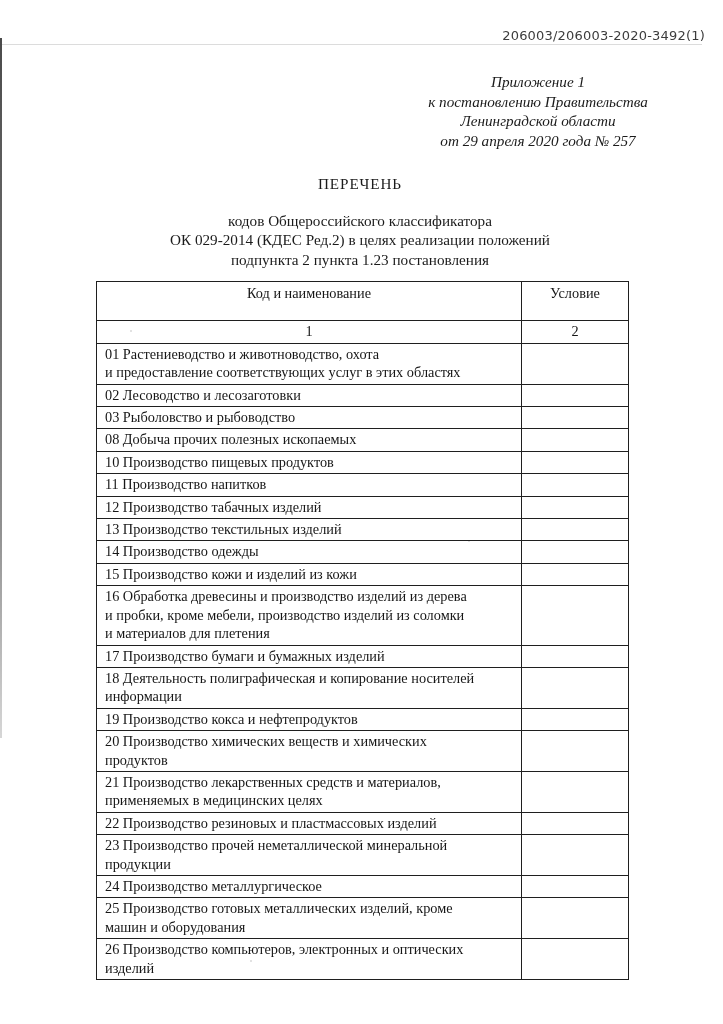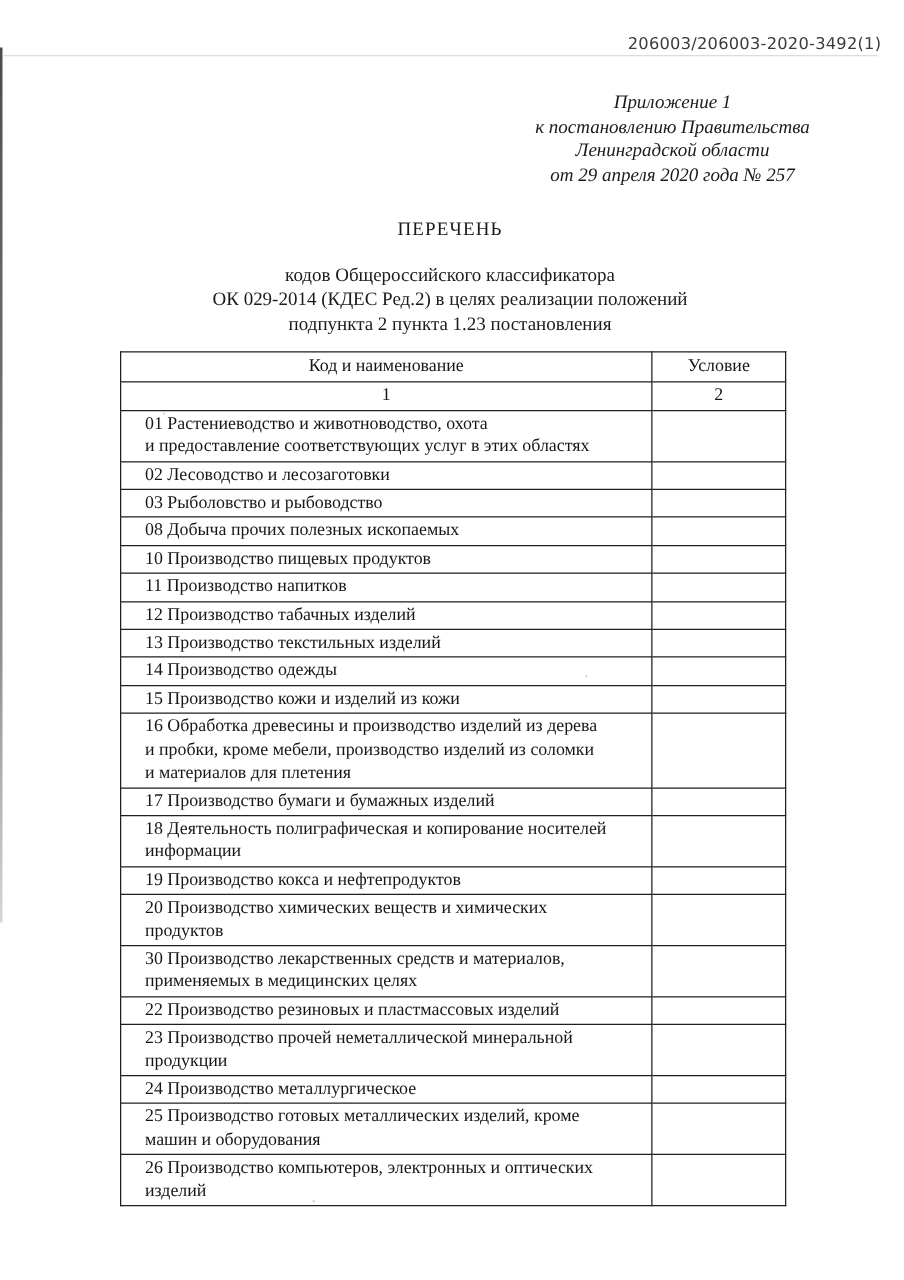--- a/index.html
+++ b/index.html
@@ -101,24 +101,24 @@
   .codes-table col.c-cond { width: 107px; }
 
   .codes-table td, .codes-table th {
     border: 1px solid #1f1f1f;
     padding: 0;
     vertical-align: top;
     font-weight: normal;
   }
   .codes-table th {
     text-align: center;
-    padding: 2px 0 3px;
+    padding: 2px 0 18px;
   }
   .codes-table td.name {
-    padding: 1px 2px 2px 19px;
+    padding: 1px 2px 2px 8px;
     text-align: left;
   }
   .codes-table td.cond {
     padding: 1px 4px 2px;
     text-align: center;
   }
   .codes-table tr.numrow td {
     text-align: center;
     padding: 1px 0 2px;
   }
@@ -257,21 +257,21 @@
       </tr>
       <tr>
         <td class="name">
           <p>20 Производство химических веществ и химических</p>
           <p>продуктов</p>
         </td>
         <td class="cond"></td>
       </tr>
       <tr>
         <td class="name">
-          <p>30 Производство лекарственных средств и материалов,</p>
+          <p>21 Производство лекарственных средств и материалов,</p>
           <p>применяемых в медицинских целях</p>
         </td>
         <td class="cond"></td>
       </tr>
       <tr>
         <td class="name">
           <p>22 Производство резиновых и пластмассовых изделий</p>
         </td>
         <td class="cond"></td>
       </tr>

